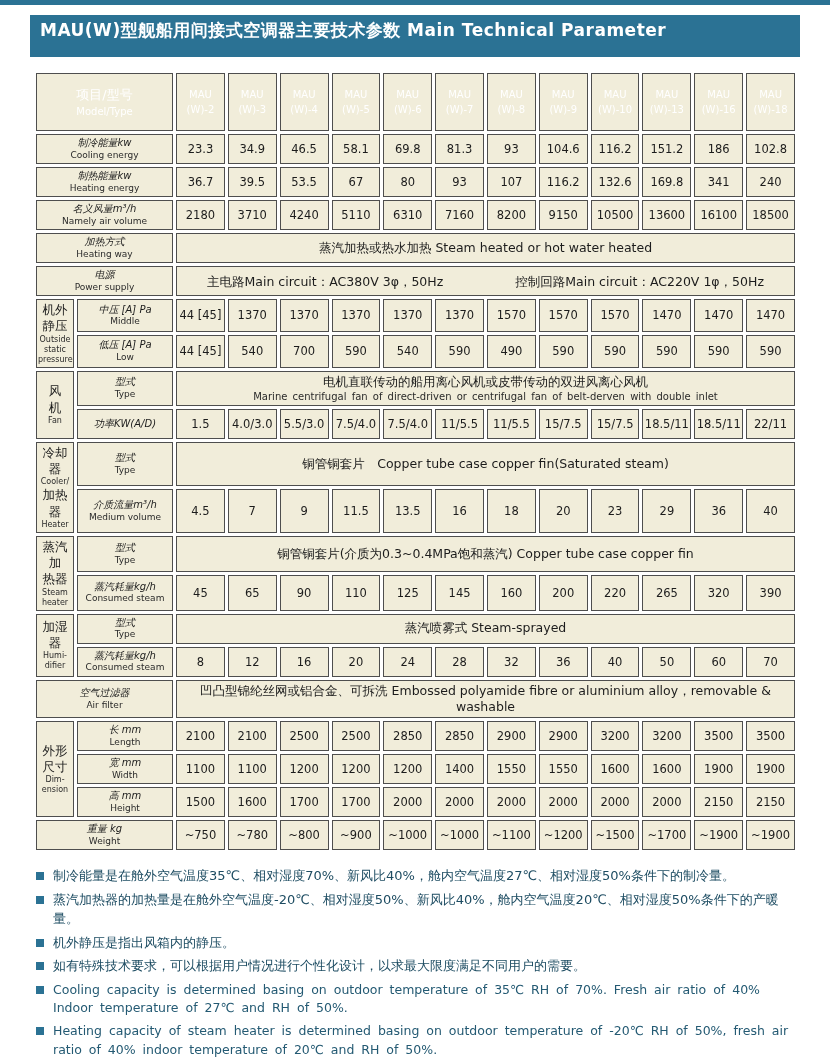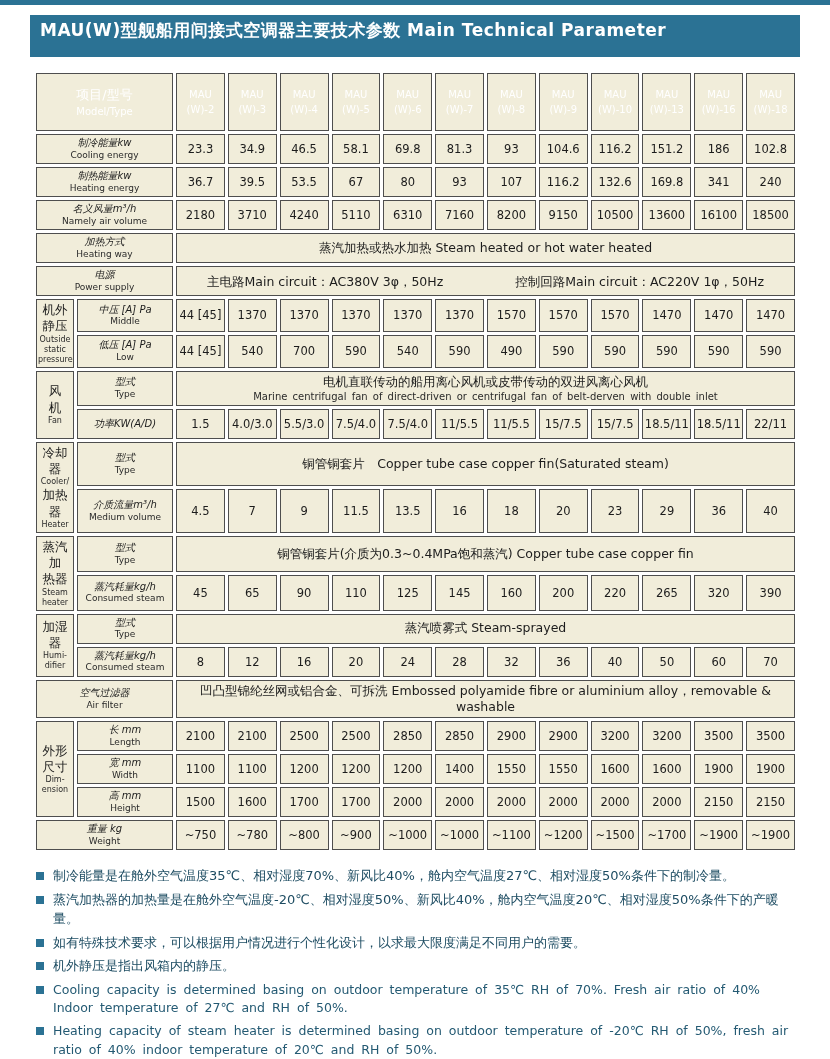--- a/index.html
+++ b/index.html
@@ -463,25 +463,25 @@
     <div class="note">
       <span class="note-sq"></span>
       <span class="note-text">制冷能量是在舱外空气温度35℃、相对湿度70%、新风比40%，舱内空气温度27℃、相对湿度50%条件下的制冷量。</span>
     </div>
     <div class="note">
       <span class="note-sq"></span>
       <span class="note-text">蒸汽加热器的加热量是在舱外空气温度-20℃、相对湿度50%、新风比40%，舱内空气温度20℃、相对湿度50%条件下的产暖量。</span>
     </div>
     <div class="note">
       <span class="note-sq"></span>
+      <span class="note-text">机外静压是指出风箱内的静压。</span>
+    </div>
+    <div class="note">
+      <span class="note-sq"></span>
       <span class="note-text">如有特殊技术要求，可以根据用户情况进行个性化设计，以求最大限度满足不同用户的需要。</span>
-    </div>
-    <div class="note">
-      <span class="note-sq"></span>
-      <span class="note-text">机外静压是指出风箱内的静压。</span>
     </div>
     <div class="note en">
       <span class="note-sq"></span>
       <span class="note-text">Cooling capacity is determined basing on outdoor temperature of 35℃ RH of 70%. Fresh air ratio of 40% Indoor temperature of 27℃ and RH of 50%.</span>
     </div>
     <div class="note en">
       <span class="note-sq"></span>
       <span class="note-text">Heating capacity of steam heater is determined basing on outdoor temperature of -20℃ RH of 50%, fresh air ratio of 40% indoor temperature of 20℃ and RH of 50%.</span>
     </div>
   </div>

